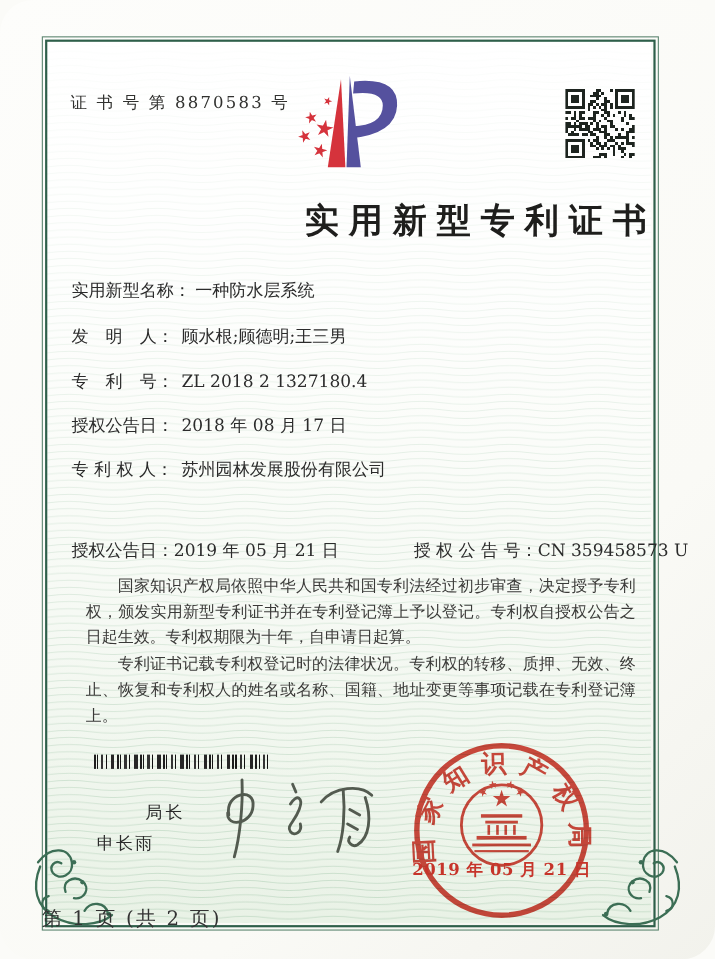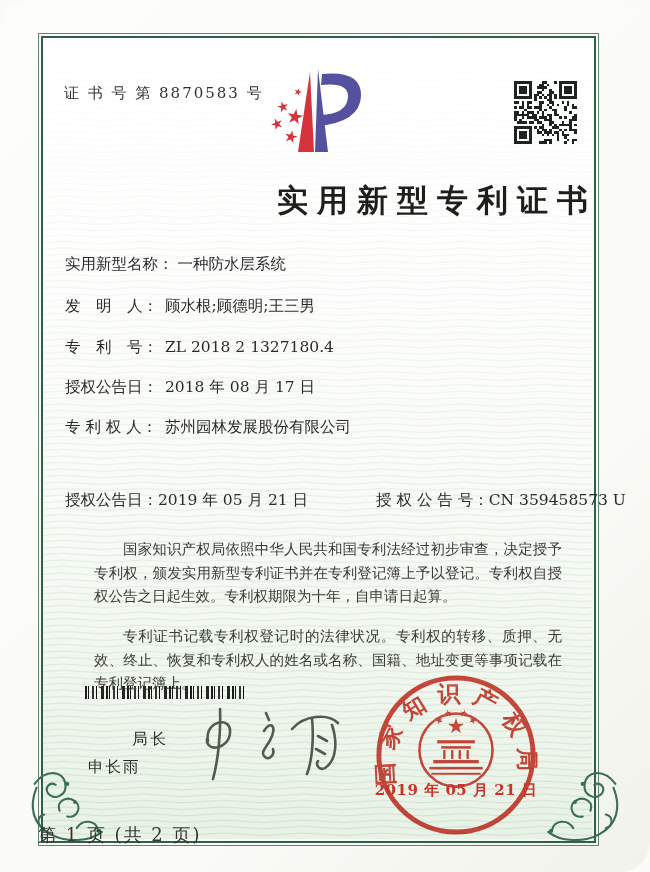--- a/index.html
+++ b/index.html
@@ -23,21 +23,21 @@
   
   .field{position:absolute;left:65px;font-size:15.5px;white-space:nowrap;color:#2b2b2b;z-index:2;}
   .field .lbl{display:inline-block;min-width:96px;}
   .field .val{margin-left:4px;}
   .f0{top:254px}.f1{top:296px}.f2{top:337px}.f3{top:377px}.f4{top:417px}.f5{top:450px}.f6{top:490px}
   .grant-no{margin-left:68px;}
 
   
   .body-text{position:absolute;left:78px;top:522px;width:500px;font-size:14.5px;
              line-height:1.63;text-align:justify;color:#3a3a38;z-index:2;}
-  .body-text p{margin:16px;text-indent:2em;}
+  .body-text p{margin:0;text-indent:2em;}
 
   
   .barcode{position:absolute;left:85px;top:686px;width:162px;height:13px;z-index:2;
     background-image:repeating-linear-gradient(90deg,
       #1d1d1d 0 2px,transparent 2px 3px,
       #161616 3px 4px,transparent 4px 7px,
       #333 7px 9px,transparent 9px 11px,
       #101010 11px 12px,transparent 12px 16px,
       #262626 16px 19px,transparent 19px 21px);}
 

